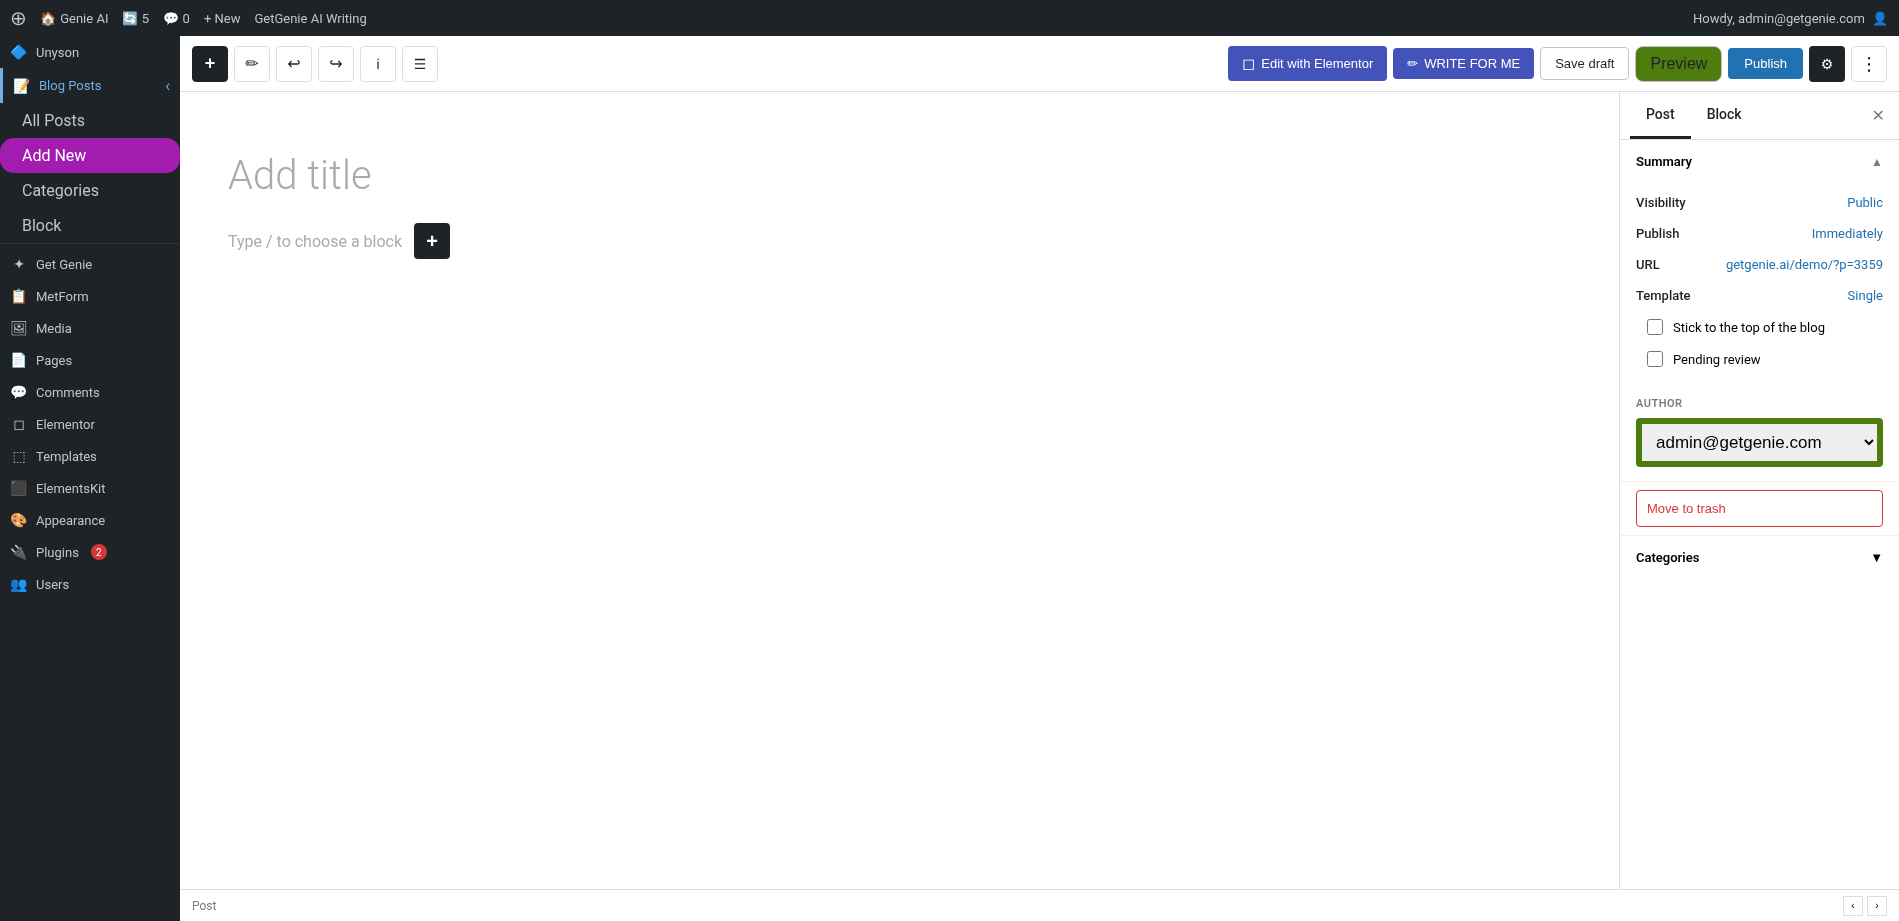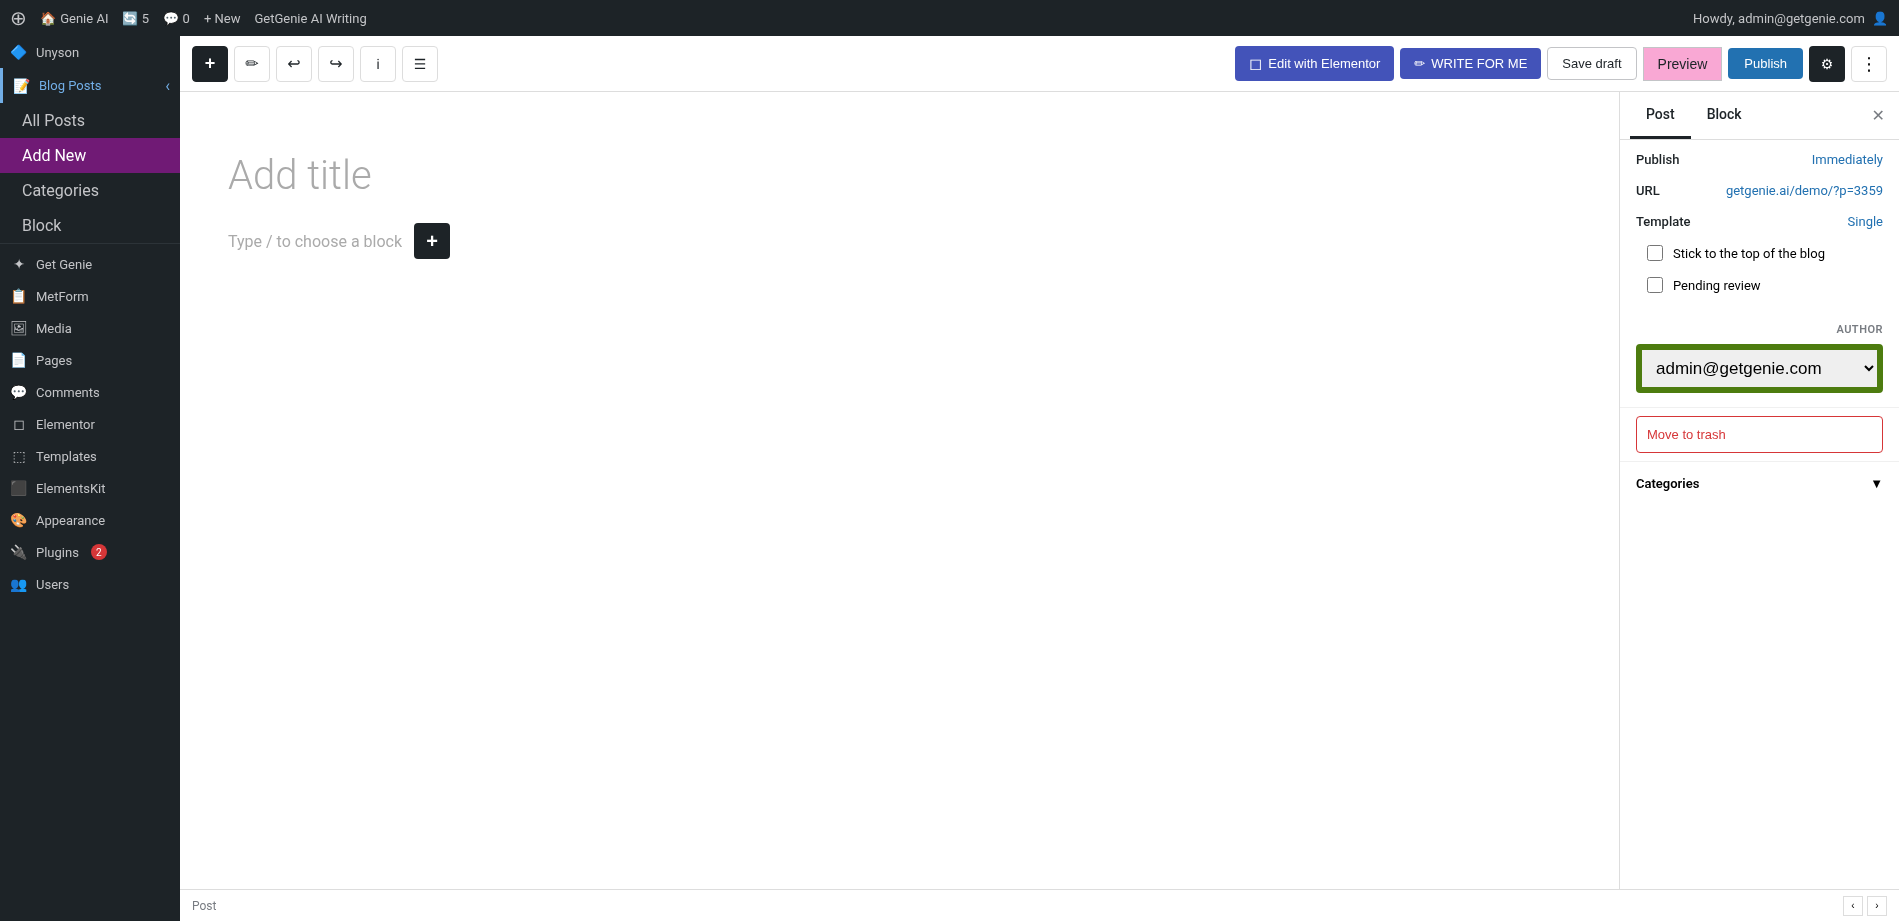--- a/index.html
+++ b/index.html
@@ -39,21 +39,21 @@
     .sidebar-item {
       display: flex;
       align-items: center;
       gap: 8px;
       padding: 8px 10px;
       cursor: pointer;
       color: #c3c4c7;
       text-decoration: none;
       font-size: 13px;
     }
-    .sidebar-item.active { background: #701a75; color: #fff; }
+    .sidebar-item.active { background: #a21caf; color: #fff; border-radius: 14px; }
     .sidebar-item.active-parent { background: #1d2327; border-left: 3px solid #72aee6; color: #72aee6; }
     .sidebar-section { padding: 4px 0; border-top: 1px solid #2c3338; }
     .sidebar-sub { padding-left: 22px; font-size: 16px; }
     .sidebar-icon { width: 18px; text-align: center; flex-shrink: 0; font-size: 14px; }
     .sidebar-badge {
       background: #d63638;
       color: #fff;
       border-radius: 50%;
       width: 16px; height: 16px;
       font-size: 10px;
@@ -119,27 +119,27 @@
     .save-draft-btn {
       background: #fff;
       color: #1d2327;
       border: 1px solid #c3c4c7;
       border-radius: 4px;
       padding: 8px 14px;
       cursor: pointer;
       font-size: 13px;
     }
     .preview-btn {
-      background: #f9a8d4;
+      background: #4d7c0f;
       color: #1d2327;
       border: 1px solid #c3c4c7;
-      border-radius: 0;
+      border-radius: 8px;
       padding: 8px 14px;
       cursor: pointer;
-      font-size: 14px;
+      font-size: 16px;
     }
     .publish-btn {
       background: #2271b1;
       color: #fff;
       border: none;
       border-radius: 4px;
       padding: 8px 16px;
       cursor: pointer;
       font-size: 13px;
       font-weight: 500;
@@ -266,21 +266,21 @@
       align-items: center;
       gap: 10px;
       padding: 8px 11px;
       font-size: 13px;
     }
     .panel-checkbox-row input[type="checkbox"] {
       width: 16px; height: 16px;
       cursor: pointer;
     }
     .author-section { padding: 8px 16px 14px; }
-    .author-label { font-size: 11px; font-weight: 600; color: #787c82; text-transform: uppercase; letter-spacing: 0.5px; margin-bottom: 8px; text-align: right; }
+    .author-label { font-size: 11px; font-weight: 600; color: #787c82; text-transform: uppercase; letter-spacing: 0.5px; margin-bottom: 8px; }
     .author-select {
       width: 100%;
       padding: 8px 10px;
       border: 6px solid #4d7c0f;
       border-radius: 4px;
       font-size: 17px;
       cursor: pointer;
     }
     .move-to-trash-btn {
       margin: 8px 16px;
@@ -469,21 +469,29 @@
 
       <div class="right-panel">
 
         <div class="panel-tabs">
           <div class="panel-tab active">Post</div>
           <div class="panel-tab">Block</div>
           <div class="panel-close">✕</div>
         </div>
 
         <div class="panel-section">
+          <div class="panel-section-header">
+            <span>Summary</span>
+            <span class="chevron">▲</span>
+          </div>
           <div class="panel-section-body">
+            <div class="panel-row">
+              <span class="panel-row-label">Visibility</span>
+              <span class="panel-row-value">Public</span>
+            </div>
             <div class="panel-row">
               <span class="panel-row-label">Publish</span>
               <span class="panel-row-value">Immediately</span>
             </div>
             <div class="panel-row">
               <span class="panel-row-label">URL</span>
               <span class="panel-row-value">
                 <a href="#">getgenie.ai/demo/?p=3359</a>
               </span>
             </div>

